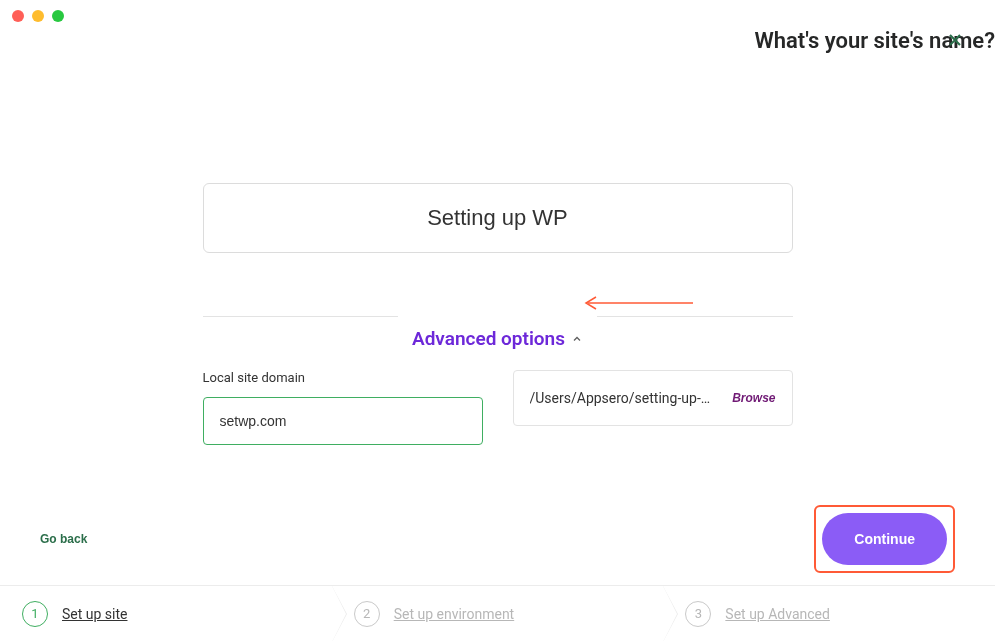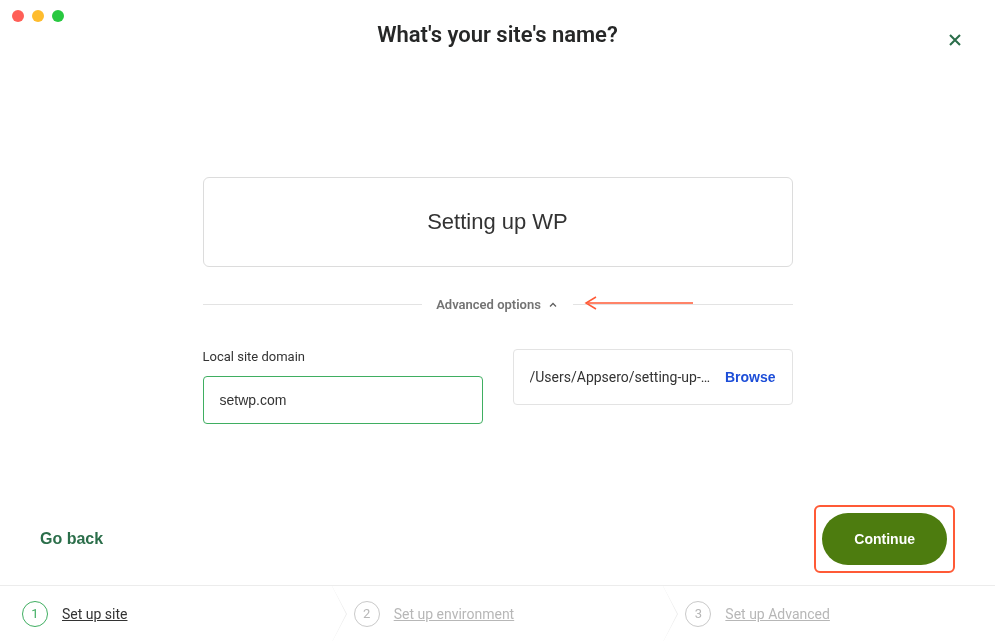--- a/index.html
+++ b/index.html
@@ -24,22 +24,22 @@
     }
     .window-dot {
       width: 12px;
       height: 12px;
       border-radius: 50%;
     }
     .dot-red { background: #ff5f57; }
     .dot-yellow { background: #febc2e; }
     .dot-green { background: #28c840; }
     .header {
-      text-align: center;
-      padding-top: 22px;
+      text-align: right;
+      padding-top: 28px;
     }
     .header h1 {
       font-size: 22px;
       font-weight: 600;
       color: #262727;
     }
     .close-btn {
       position: absolute;
       top: 30px;
       right: 30px;
@@ -52,66 +52,67 @@
       stroke: #2b6e4a;
       stroke-width: 2.5;
     }
     .main {
       width: 590px;
       margin: 0 auto;
       padding-top: 130px;
     }
     .site-name-input {
       width: 100%;
-      height: 90px;
+      height: 70px;
       border: 1px solid #dcdcdc;
       border-radius: 6px;
       font-size: 22px;
       text-align: center;
       color: #333;
       outline: none;
     }
     .advanced-row {
       display: flex;
       align-items: center;
       margin-top: 30px;
       position: relative;
     }
     .advanced-row .line {
       flex: 1;
       height: 1px;
       background: #e3e3e3;
     }
     .advanced-toggle {
       padding: 0 14px;
-      font-size: 13px;
-      font-weight: 600;
-      color: #737373;
+      font-size: 19px;
+      font-weight: 600;
+      color: #6d28d9;
       cursor: pointer;
       display: flex;
       align-items: center;
       gap: 6px;
+      margin-top: 44px;
     }
     .advanced-toggle svg {
       width: 12px;
       height: 12px;
       stroke: #5f5f5f;
       stroke-width: 2.5;
       fill: none;
     }
     .arrow-annotation {
       position: absolute;
       left: 578px;
       top: 293px;
       pointer-events: none;
     }
     .fields-row {
       display: flex;
       gap: 30px;
-      margin-top: 37px;
+      margin-top: 20px;
     }
     .field {
       flex: 1;
     }
     .field-label {
       font-size: 13px;
       color: #333;
       margin-bottom: 12px;
       display: block;
     }
@@ -137,52 +138,53 @@
     }
     .path-text {
       flex: 1;
       font-size: 14px;
       color: #333;
       white-space: nowrap;
       overflow: hidden;
       text-overflow: ellipsis;
     }
     .browse-btn {
-      font-size: 14px;
-      font-weight: 600;
-      color: #1d4ed8;
+      font-size: 12px;
+      font-weight: 600;
+      color: #701a75;
       cursor: pointer;
       background: none;
       border: none;
+      font-style: italic;
     }
     .footer-actions {
       position: absolute;
       left: 0;
       right: 0;
       bottom: 68px;
       display: flex;
       justify-content: space-between;
       align-items: center;
       padding: 0 40px;
     }
     .go-back {
-      font-size: 16px;
+      font-size: 12px;
       font-weight: 600;
       color: #2b6e4a;
       cursor: pointer;
       background: none;
       border: none;
     }
     .continue-wrap {
       border: 2px solid #ff5a36;
       border-radius: 6px;
       padding: 6px;
     }
     .continue-btn {
-      background: #4d7c0f;
+      background: #8b5cf6;
       color: #fff;
       border: none;
       border-radius: 30px;
       padding: 18px 32px;
       font-size: 14px;
       font-weight: 600;
       cursor: pointer;
     }
     .stepper {
       position: absolute;

